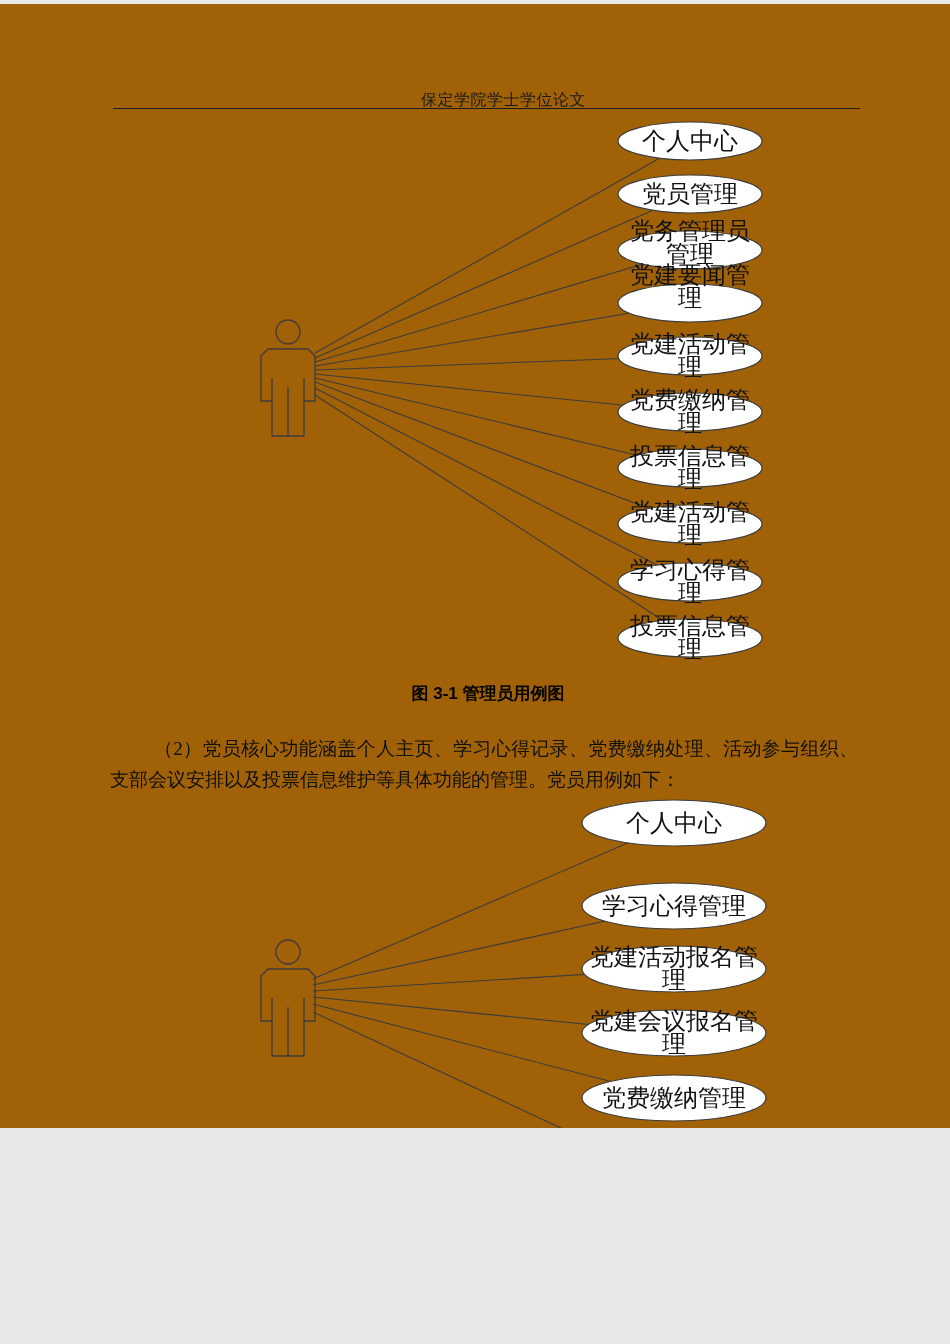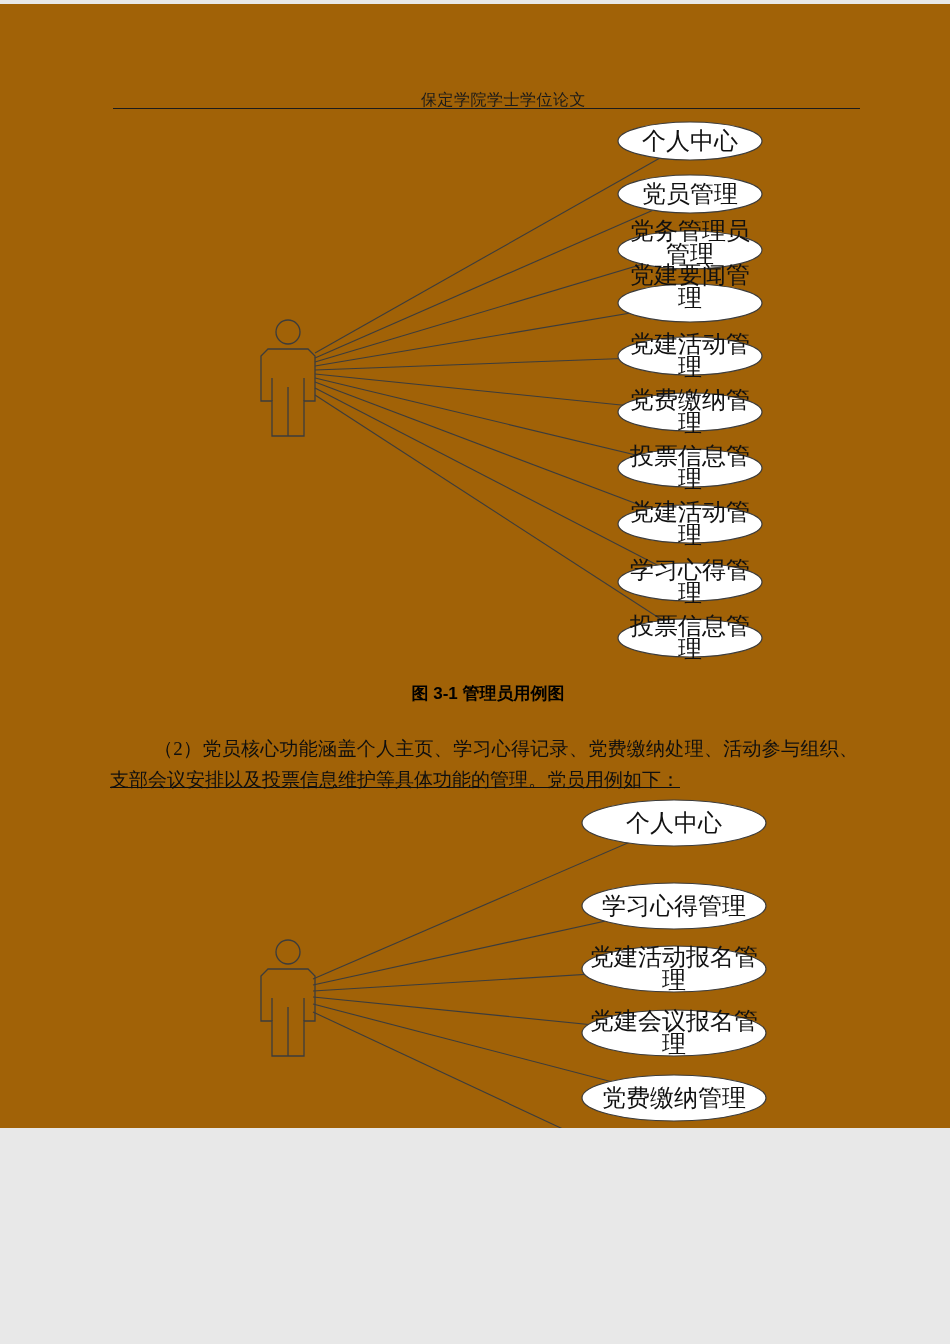--- a/index.html
+++ b/index.html
@@ -41,21 +41,21 @@
   }
   .paragraph{
     position:absolute;left:110px;top:729px;width:748px;
     font-size:19px;line-height:31px;color:#0f0f0f;
   }
   .para-line1{
     text-indent:44px;
     text-align:justify;text-align-last:justify;
     white-space:nowrap;
   }
-  .para-line2{text-align:left;white-space:nowrap;text-decoration:underline;}
+  .para-line2{text-align:left;white-space:nowrap;}
   .page-number{
     position:absolute;left:0;right:0;top:1247px;
     text-align:center;transform:translateX(10px);
     font-size:16px;color:#1a1a1a;
   }
 </style>
 </head>
 <body>
 
 <div class="page">

